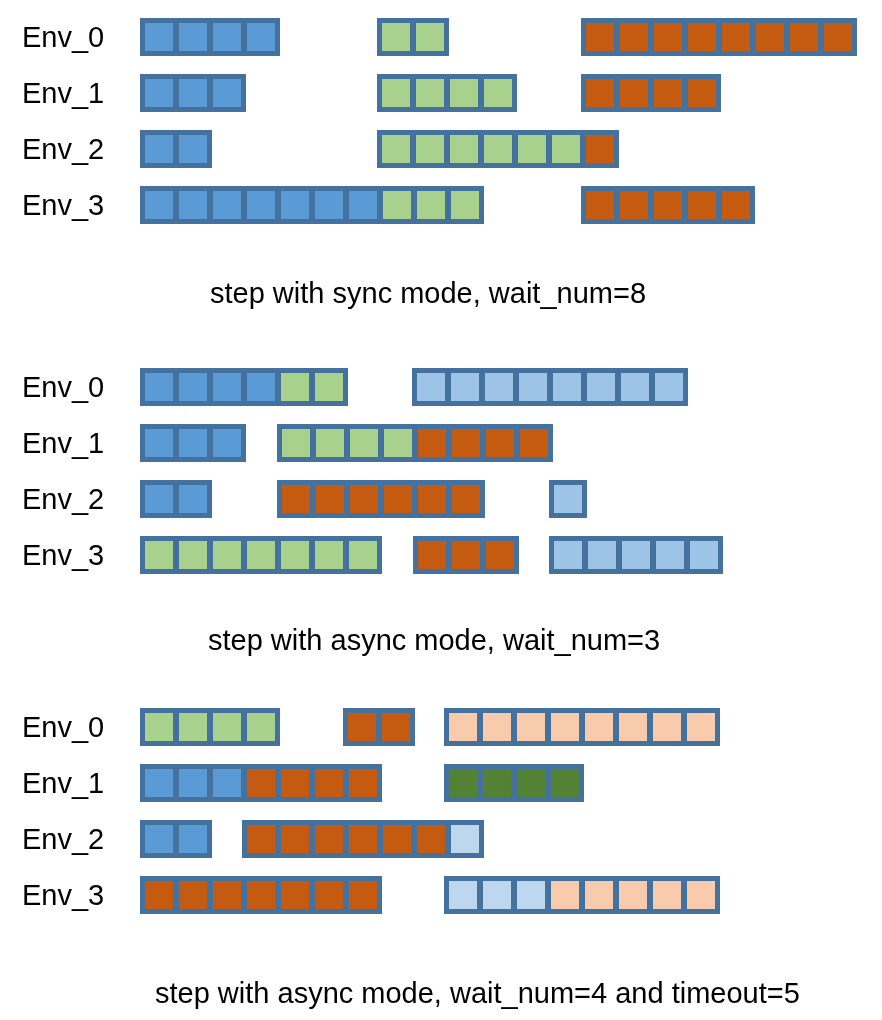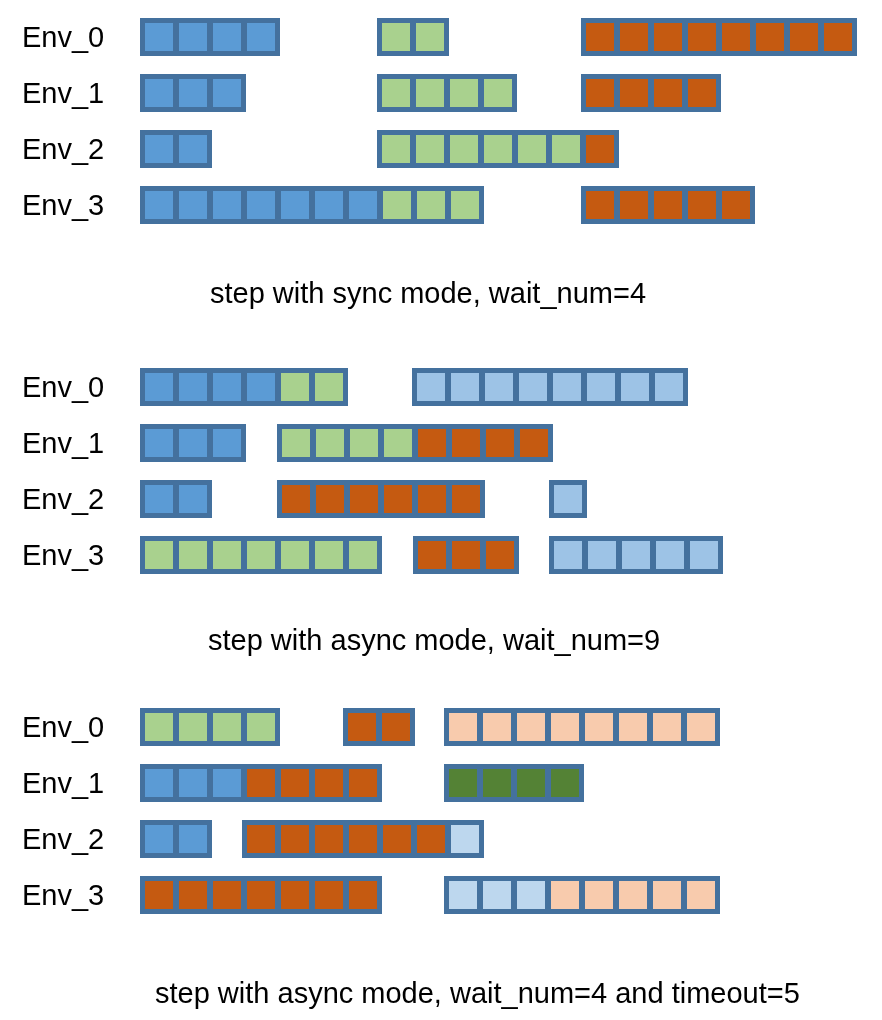--- a/index.html
+++ b/index.html
@@ -84,21 +84,21 @@
       <div class="cell" style="background: rgb(169, 209, 142);"></div>
       <div class="cell" style="background: rgb(169, 209, 142);"></div>
     </div>
     <div class="block" style="left: 581px; top: 186px; background: rgb(68, 113, 158);">
       <div class="cell" style="background: rgb(197, 90, 17);"></div>
       <div class="cell" style="background: rgb(197, 90, 17);"></div>
       <div class="cell" style="background: rgb(197, 90, 17);"></div>
       <div class="cell" style="background: rgb(197, 90, 17);"></div>
       <div class="cell" style="background: rgb(197, 90, 17);"></div>
     </div>
-    <div class="panel-caption" style="left: 210px; top: 276px;">step with sync mode, wait_num=4</div>
+    <div class="panel-caption" style="left: 210px; top: 276px;">step with sync mode, wait_num=8</div>
     <div class="env-label" style="left: 22px; top: 368px;">Env_0</div>
     <div class="block" style="left: 140px; top: 368px; background: rgb(68, 113, 158);">
       <div class="cell" style="background: rgb(91, 155, 213);"></div>
       <div class="cell" style="background: rgb(91, 155, 213);"></div>
       <div class="cell" style="background: rgb(91, 155, 213);"></div>
       <div class="cell" style="background: rgb(91, 155, 213);"></div>
       <div class="cell" style="background: rgb(169, 209, 142);"></div>
       <div class="cell" style="background: rgb(169, 209, 142);"></div>
     </div>
     <div class="block" style="left: 412px; top: 368px; background: rgb(68, 113, 158);">
@@ -158,21 +158,21 @@
       <div class="cell" style="background: rgb(197, 90, 17);"></div>
       <div class="cell" style="background: rgb(197, 90, 17);"></div>
     </div>
     <div class="block" style="left: 549px; top: 536px; background: rgb(68, 113, 158);">
       <div class="cell" style="background: rgb(157, 195, 230);"></div>
       <div class="cell" style="background: rgb(157, 195, 230);"></div>
       <div class="cell" style="background: rgb(157, 195, 230);"></div>
       <div class="cell" style="background: rgb(157, 195, 230);"></div>
       <div class="cell" style="background: rgb(157, 195, 230);"></div>
     </div>
-    <div class="panel-caption" style="left: 208px; top: 623px;">step with async mode, wait_num=9</div>
+    <div class="panel-caption" style="left: 208px; top: 623px;">step with async mode, wait_num=3</div>
     <div class="env-label" style="left: 22px; top: 708px;">Env_0</div>
     <div class="block" style="left: 140px; top: 708px; background: rgb(68, 113, 158);">
       <div class="cell" style="background: rgb(169, 209, 142);"></div>
       <div class="cell" style="background: rgb(169, 209, 142);"></div>
       <div class="cell" style="background: rgb(169, 209, 142);"></div>
       <div class="cell" style="background: rgb(169, 209, 142);"></div>
     </div>
     <div class="block" style="left: 343px; top: 708px; background: rgb(68, 113, 158);">
       <div class="cell" style="background: rgb(197, 90, 17);"></div>
       <div class="cell" style="background: rgb(197, 90, 17);"></div>

